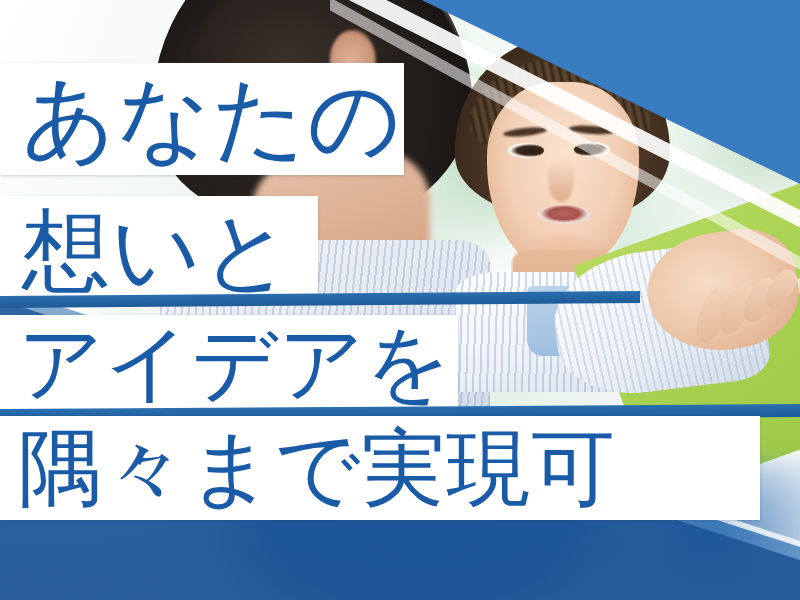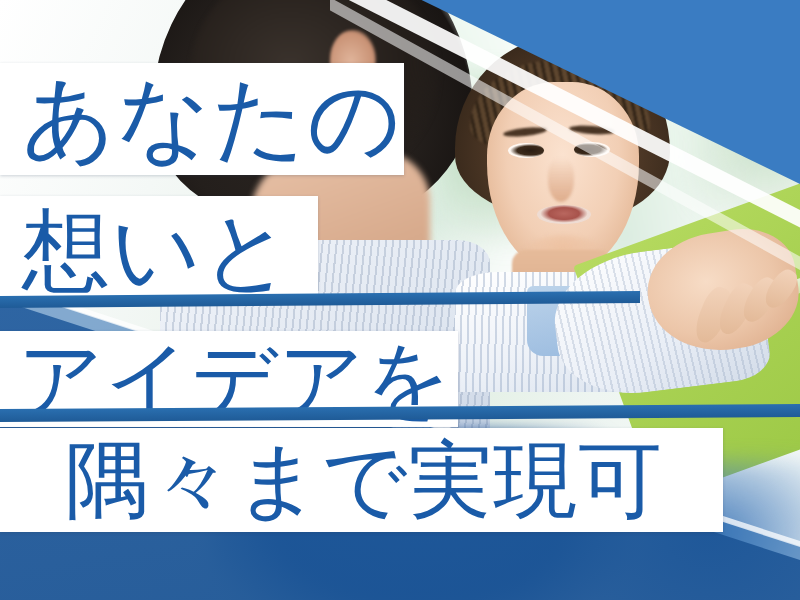--- a/index.html
+++ b/index.html
@@ -211,24 +211,24 @@
     white-space:nowrap;
     line-height:1;
     letter-spacing:.01em;
   }
   #band1{top:63px;width:404px;height:112px;}
   #band1 .txt{font-size:92px;padding-left:22px;}
 
   #band2{top:196px;width:318px;height:102px;}
   #band2 .txt{font-size:88px;padding-left:22px;margin-top:8px;}
 
-  #band3{top:331px;width:458px;height:96px;}
+  #band3{top:315px;width:458px;height:96px;}
   #band3 .txt{font-size:84px;padding-left:18px;}
 
-  #band4{top:428px;width:676px;height:104px;padding-left:47px;}
+  #band4{top:416px;width:760px;height:104px;}
   #band4 .txt{font-size:84px;padding-left:18px;}
 
   
   .rule{position:absolute;left:0;background:linear-gradient(180deg,#2a6fb0,#1f5b97);}
   #rule1{top:296px;width:640px;height:12px;transform:skewY(-0.45deg);transform-origin:left center;}
   #rule2{top:409px;width:800px;height:13px;transform:skewY(-0.35deg);transform-origin:left center;}
 </style>
 </head>
 <body>
 

